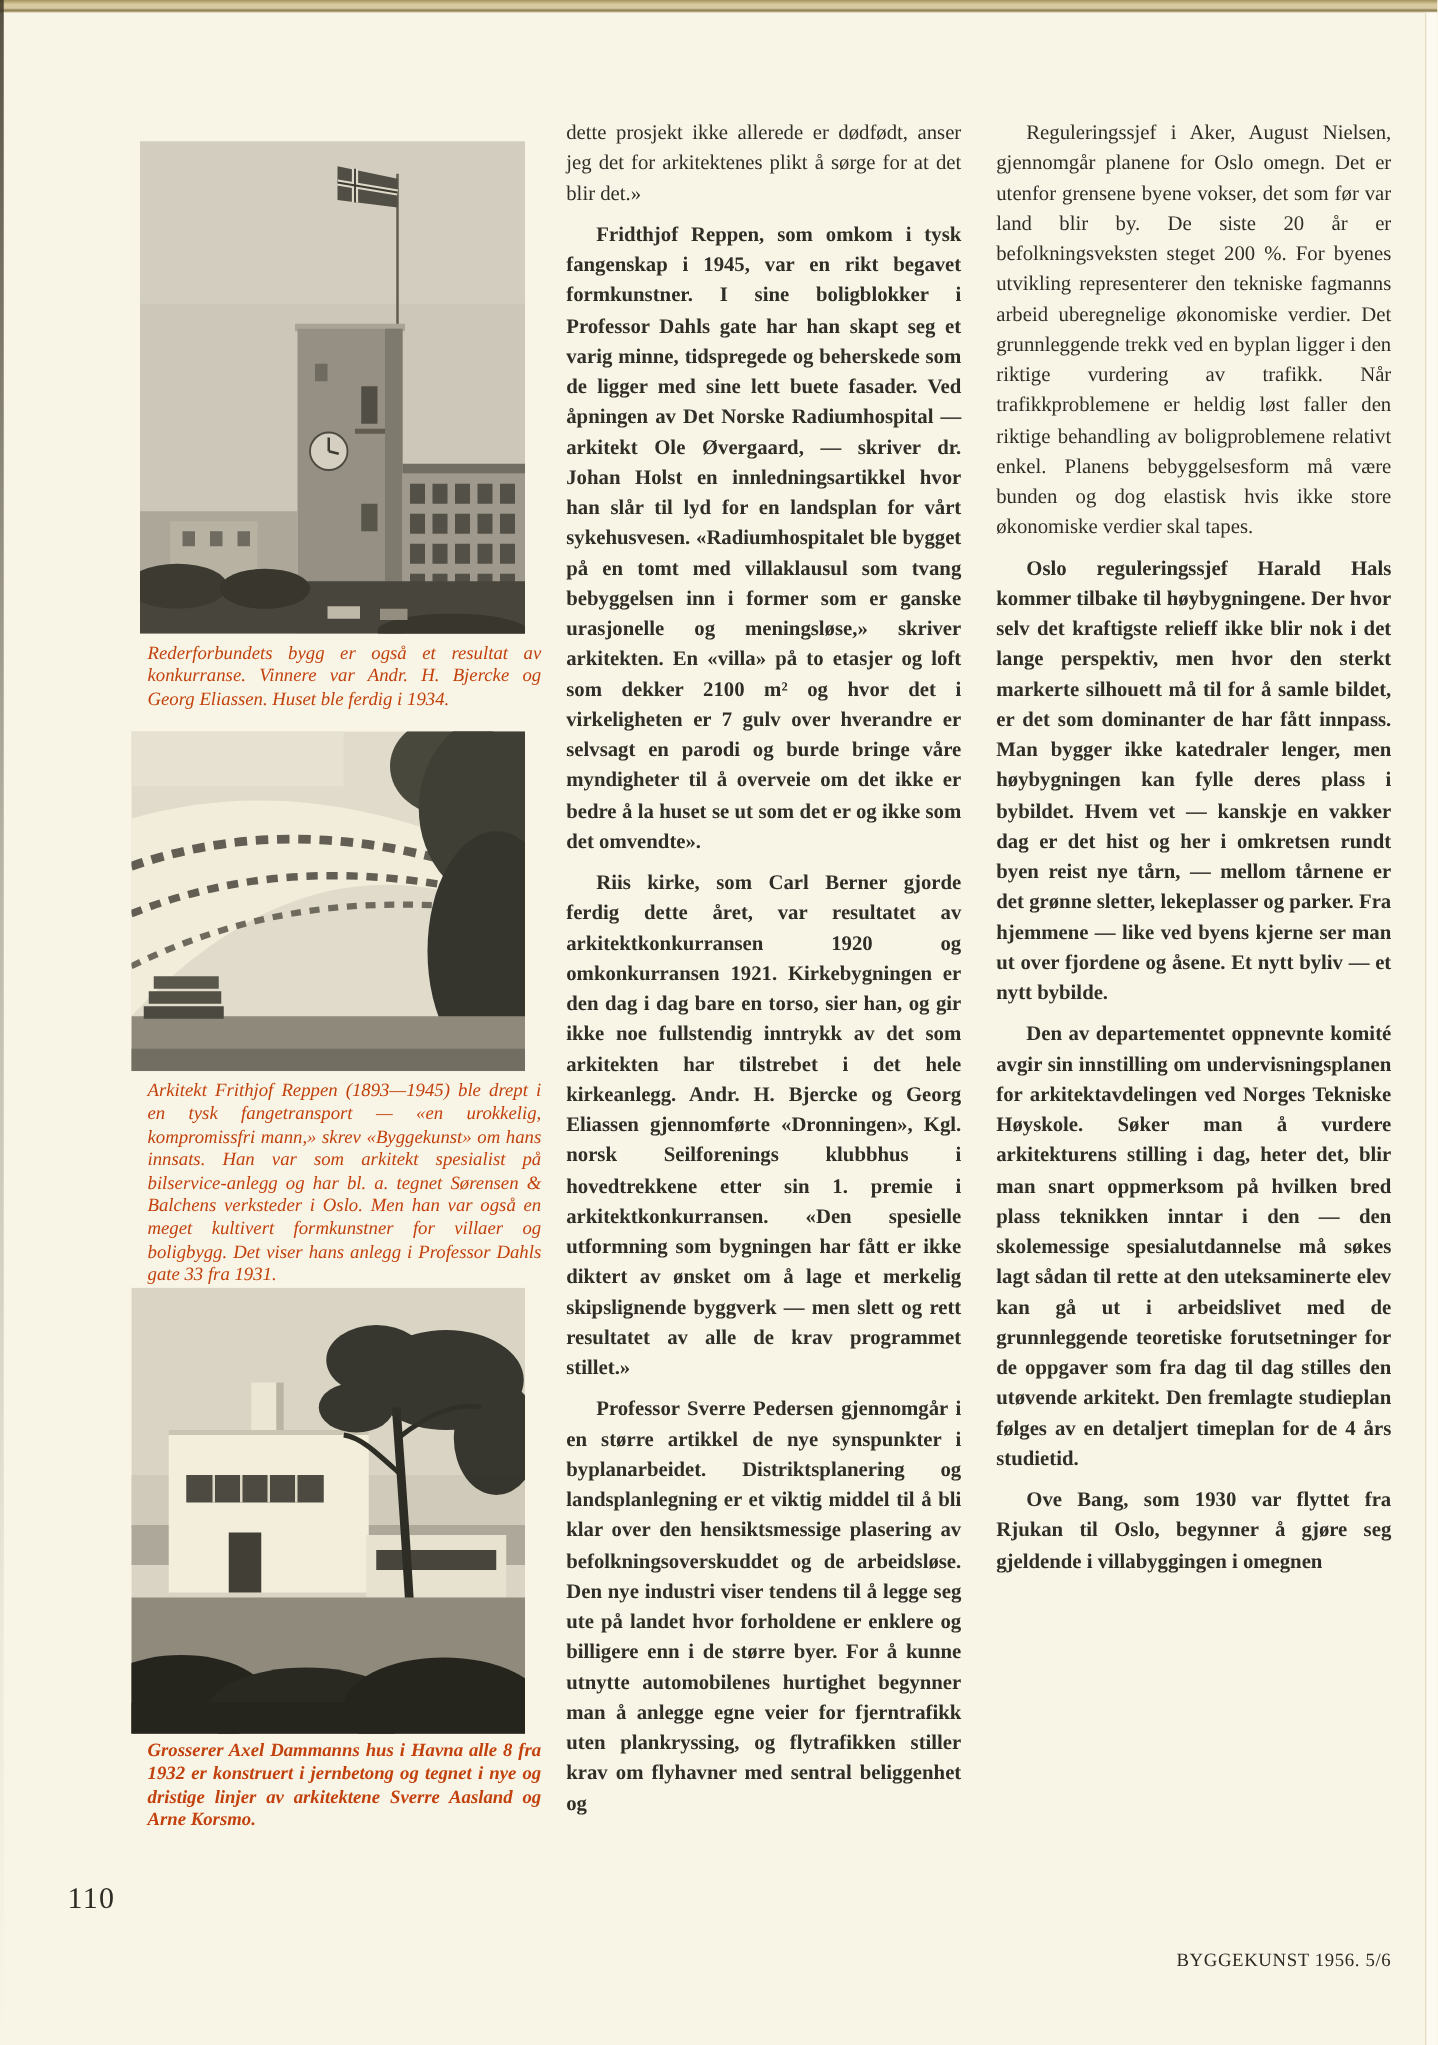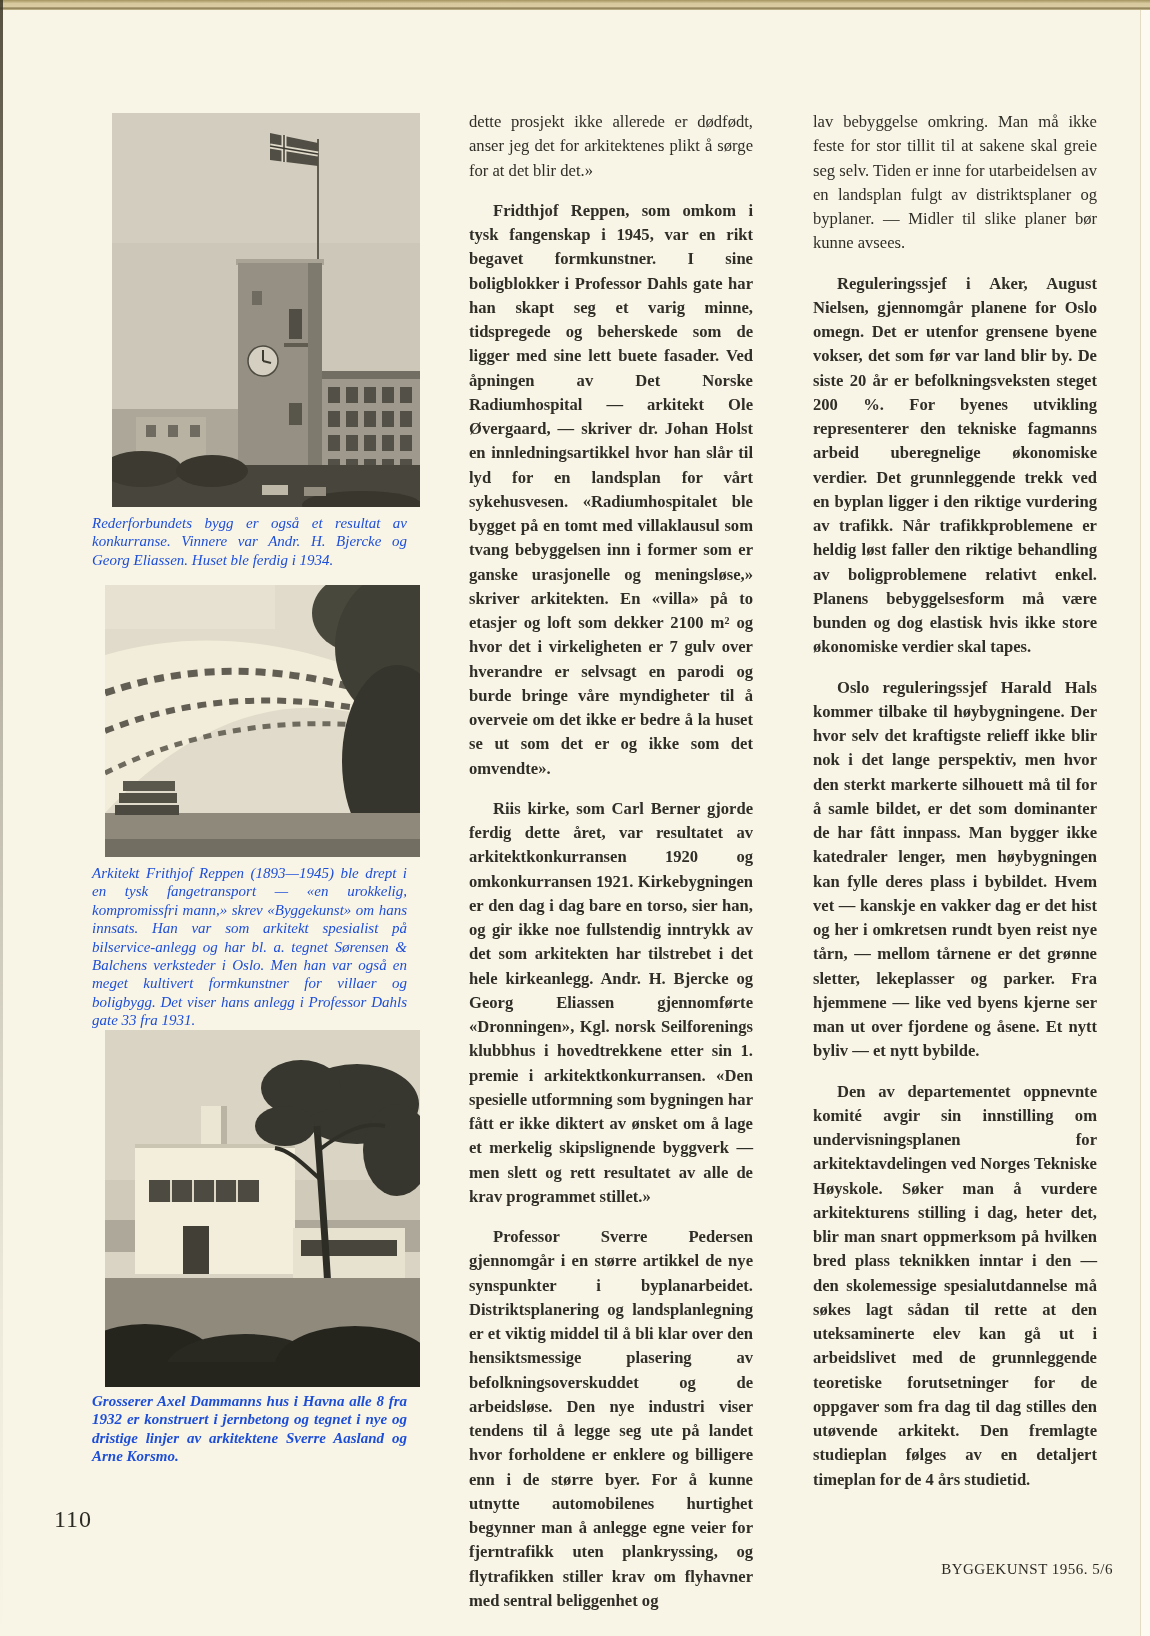--- a/index.html
+++ b/index.html
@@ -19,31 +19,31 @@
     position:absolute;left:0;top:0;width:3px;height:1636px;
     background:linear-gradient(to bottom,rgba(58,52,36,.85),rgba(58,52,36,.30) 45%,rgba(58,52,36,.06) 80%,rgba(58,52,36,0));
   }
   .right-edge{
     position:absolute;right:0;top:10px;width:9px;height:1626px;
     background:#fcfaf1;border-left:1px solid #e3dcc2;
   }
   .photo{position:absolute;overflow:hidden;filter:sepia(.10) contrast(.98);}
   .photo svg{display:block;}
   .caption{
-    position:absolute;left:92px;width:315px;
+    position:absolute;left:118px;width:315px;
     font-style:italic;font-size:15px;line-height:18.4px;
-    text-align:justify;color:#1d4ed8;
+    text-align:justify;color:#c2410c;
   }
   .col{
     position:absolute;top:94px;width:316px;
     text-align:justify;
     font-size:16.6px;line-height:24.25px;
     color:#2f2e27;
   }
-  .col p{margin:16px;text-indent:24px;}
+  .col p{margin:0;text-indent:24px;}
   .col p.noindent{text-indent:0;}
   .col p + p{margin-top:9px;font-weight:bold;}
   .col-middle{left:453px;}
   .col-right{left:797px;}
   .pagenum{position:absolute;left:54px;top:1506px;font-size:24px;letter-spacing:1px;color:#2c2b24;}
   .journal{position:absolute;left:560px;top:1517px;width:553px;text-align:right;
     font-size:15px;letter-spacing:.5px;color:#2c2b24;margin-top:44px;}
 </style>
 </head>
 <body>
@@ -187,20 +187,20 @@
 <div class="caption" style="top:1392px;font-weight:bold;">Grosserer Axel Dammanns hus i Havna alle 8 fra 1932 er konstruert i jernbetong og tegnet i nye og dristige linjer av arkitektene Sverre Aasland og Arne Korsmo.</div>
 
 <div class="col col-middle">
   <p class="noindent">dette prosjekt ikke allerede er dødfødt, anser jeg det for arkitektenes plikt å sørge for at det blir det.»</p>
   <p>Fridthjof Reppen, som omkom i tysk fangenskap i 1945, var en rikt begavet formkunstner. I sine boligblokker i Professor Dahls gate har han skapt seg et varig minne, tidspregede og beherskede som de ligger med sine lett buete fasader. Ved åpningen av Det Norske Radiumhospital — arkitekt Ole Øvergaard, — skriver dr. Johan Holst en innledningsartikkel hvor han slår til lyd for en landsplan for vårt sykehusvesen. «Radiumhospitalet ble bygget på en tomt med villaklausul som tvang bebyggelsen inn i former som er ganske urasjonelle og meningsløse,» skriver arkitekten. En «villa» på to etasjer og loft som dekker 2100 m² og hvor det i virkeligheten er 7 gulv over hverandre er selvsagt en parodi og burde bringe våre myndigheter til å overveie om det ikke er bedre å la huset se ut som det er og ikke som det omvendte».</p>
   <p>Riis kirke, som Carl Berner gjorde ferdig dette året, var resultatet av arkitektkonkurransen 1920 og omkonkurransen 1921. Kirkebygningen er den dag i dag bare en torso, sier han, og gir ikke noe fullstendig inntrykk av det som arkitekten har tilstrebet i det hele kirkeanlegg. Andr. H. Bjercke og Georg Eliassen gjennomførte «Dronningen», Kgl. norsk Seilforenings klubbhus i hovedtrekkene etter sin 1. premie i arkitektkonkurransen. «Den spesielle utformning som bygningen har fått er ikke diktert av ønsket om å lage et merkelig skipslignende byggverk — men slett og rett resultatet av alle de krav programmet stillet.»</p>
   <p>Professor Sverre Pedersen gjennomgår i en større artikkel de nye synspunkter i byplanarbeidet. Distriktsplanering og landsplanlegning er et viktig middel til å bli klar over den hensiktsmessige plasering av befolkningsoverskuddet og de arbeidsløse. Den nye industri viser tendens til å legge seg ute på landet hvor forholdene er enklere og billigere enn i de større byer. For å kunne utnytte automobilenes hurtighet begynner man å anlegge egne veier for fjerntrafikk uten plankryssing, og flytrafikken stiller krav om flyhavner med sentral beliggenhet og</p>
 </div>
 
 <div class="col col-right">
-  <p class="noindent">lav bebyggelse omkring. Man må ikke feste for stor tillit til at sakene skal greie seg selv. Tiden er inne for utarbeidelsen av en landsplan fulgt av distriktsplaner og byplaner. — Midler til slike planer bør kunne avsees.</p>
   <p>Reguleringssjef i Aker, August Nielsen, gjennomgår planene for Oslo omegn. Det er utenfor grensene byene vokser, det som før var land blir by. De siste 20 år er befolkningsveksten steget 200 %. For byenes utvikling representerer den tekniske fagmanns arbeid uberegnelige økonomiske verdier. Det grunnleggende trekk ved en byplan ligger i den riktige vurdering av trafikk. Når trafikkproblemene er heldig løst faller den riktige behandling av boligproblemene relativt enkel. Planens bebyggelsesform må være bunden og dog elastisk hvis ikke store økonomiske verdier skal tapes.</p>
   <p>Oslo reguleringssjef Harald Hals kommer tilbake til høybygningene. Der hvor selv det kraftigste relieff ikke blir nok i det lange perspektiv, men hvor den sterkt markerte silhouett må til for å samle bildet, er det som dominanter de har fått innpass. Man bygger ikke katedraler lenger, men høybygningen kan fylle deres plass i bybildet. Hvem vet — kanskje en vakker dag er det hist og her i omkretsen rundt byen reist nye tårn, — mellom tårnene er det grønne sletter, lekeplasser og parker. Fra hjemmene — like ved byens kjerne ser man ut over fjordene og åsene. Et nytt byliv — et nytt bybilde.</p>
   <p>Den av departementet oppnevnte komité avgir sin innstilling om undervisningsplanen for arkitektavdelingen ved Norges Tekniske Høyskole. Søker man å vurdere arkitekturens stilling i dag, heter det, blir man snart oppmerksom på hvilken bred plass teknikken inntar i den — den skolemessige spesialutdannelse må søkes lagt sådan til rette at den uteksaminerte elev kan gå ut i arbeidslivet med de grunnleggende teoretiske forutsetninger for de oppgaver som fra dag til dag stilles den utøvende arkitekt. Den fremlagte studieplan følges av en detaljert timeplan for de 4 års studietid.</p>
+  <p>Ove Bang, som 1930 var flyttet fra Rjukan til Oslo, begynner å gjøre seg gjeldende i villabyggingen i omegnen</p>
 </div>
 
 <div class="pagenum">110</div>
 <div class="journal">BYGGEKUNST 1956. 5/6</div>
 
 </body></html>

